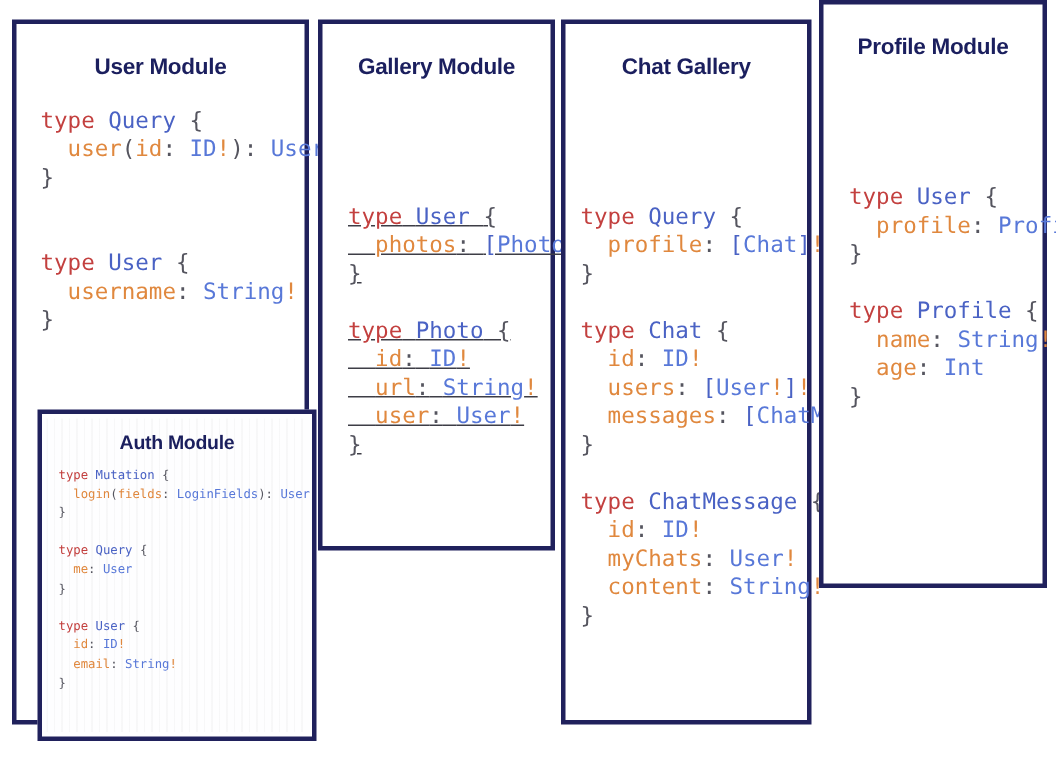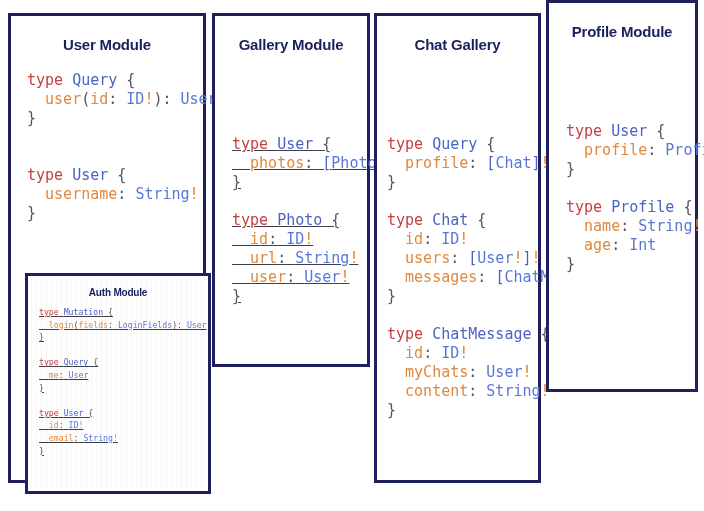--- a/index.html
+++ b/index.html
@@ -46,42 +46,41 @@
     font-family: "DejaVu Sans Mono", "Liberation Mono", monospace;
     white-space: pre;
     line-height: 19px;
     font-size: 15px;
     color: #3d3d46;
   }
 
   .code.small {
     font-size: 8.2px;
     line-height: 12.6px;
-    text-decoration: underline;
   }
 
   
   .k  { color: #c3403f; }           
   .tn { color: #4a62c4; }           
   .fd { color: #e0883e; }           
   .ty { color: #5878d8; }           
   .bg { color: #4a62c4; }           
   .bang { color: #e0883e; }         
   .p  { color: #55555f; }           
 
   
   #panel-user     { left: 8px;   top: 13px;  width: 198px; height: 470px; }
   #panel-auth     { left: 14px;  top: 257px; width: 186px; height: 221px;
                     background: #fefeff; overflow: hidden; }
   #panel-gallery  { left: 212px; top: 13px;  width: 158px; height: 354px; }
   #panel-chat     { left: 374px; top: 13px;  width: 167px; height: 470px; }
   #panel-profile  { left: 546px; top: 0;  width: 152px; height: 392px; }
 
   .panel-auth-title {
-    font-size: 10px;
+    font-size: 13px;
     margin-top: 11px;
     margin-bottom: 8px;
   }
 
   
   .guides {
     position: absolute;
     left: 3px; right: 3px; top: 3px; bottom: 3px;
     pointer-events: none;
     background-image: repeating-linear-gradient(

